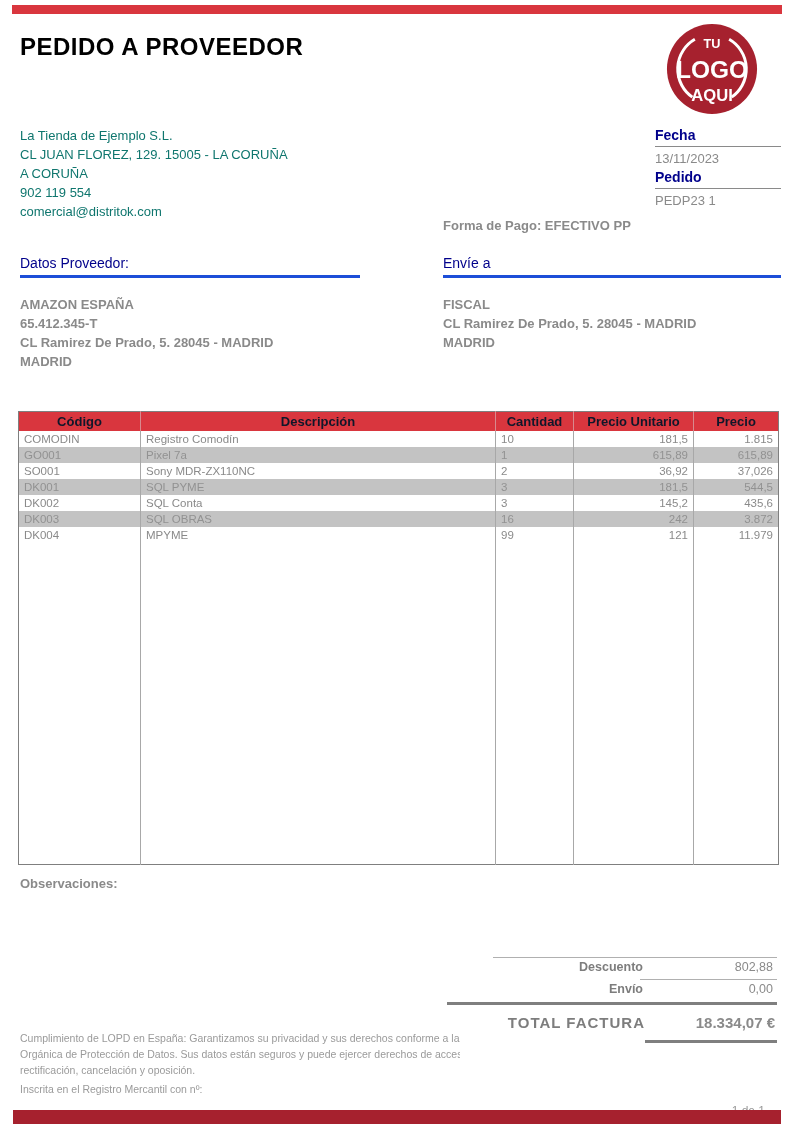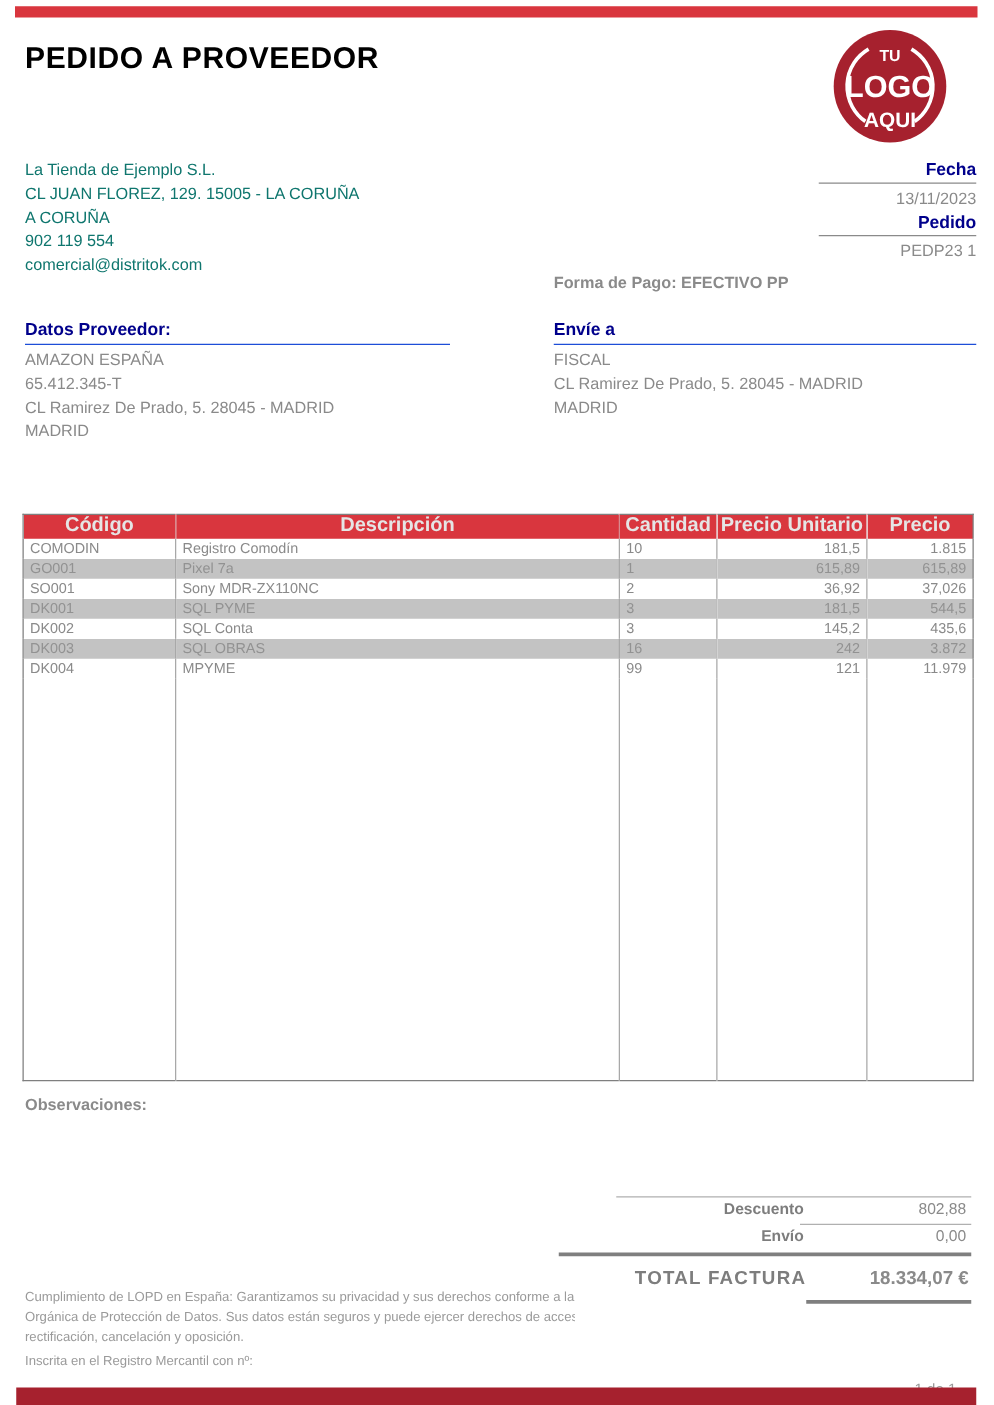--- a/index.html
+++ b/index.html
@@ -9,34 +9,34 @@
 
   .top-bar    { position:absolute; left:12px;  top:5px;    width:770px; height:9px;  background:#d9363e; }
   .bottom-bar { position:absolute; left:13px;  top:1110px; width:768px; height:14px; background:#a6212e; }
 
   .title { position:absolute; left:20px; top:33px; font-size:24px; font-weight:bold; color:#000; letter-spacing:.5px; }
 
   .logo { position:absolute; left:665px; top:22px; width:94px; height:94px; }
 
   .sender { position:absolute; left:20px; top:126px; font-size:13px; line-height:19px; color:#0f766e; }
 
-  .info-box { position:absolute; left:655px; top:127px; width:126px; text-align:right; }
+  .info-box { position:absolute; left:655px; top:127px; width:126px; text-align:left; }
   .info-label { color:#00008b; font-weight:bold; font-size:14px; padding-bottom:3px; border-bottom:1px solid #8a8a8a; }
   .info-value { color:#8a8a8a; font-size:13px; padding:4px 0 3px 0; }
 
   .payment { position:absolute; left:443px; top:218px; font-size:13px; font-weight:bold; color:#8a8a8a; }
 
   .section { position:absolute; top:255px; }
   .section.provider { left:20px;  width:340px; }
   .section.shipto   { left:443px; width:338px; }
-  .section-heading { color:#00008b; font-weight:bold; font-size:14px; padding-bottom:4px; border-bottom:1px solid #1d4ed8; }
-  .section-lines { margin-top:2px; font-size:13px; font-weight:normal; color:#8a8a8a; line-height:19px; }
+  .section-heading { color:#00008b; font-weight:normal; font-size:14px; padding-bottom:4px; border-bottom:3px solid #1d4ed8; }
+  .section-lines { margin-top:17px; font-size:13px; font-weight:bold; color:#8a8a8a; line-height:19px; }
 
   table.items { position:absolute; left:18px; top:411px; width:760px; border-collapse:collapse; border:1px solid #7f7f7f; table-layout:fixed; }
-  table.items th { background:#d9363e; color:#e5e5e5; font-size:16px; font-weight:bold; height:19px; text-align:center; border-left:1px solid #d88a8e; overflow:hidden; white-space:nowrap; }
+  table.items th { background:#d9363e; color:#0f172a; font-size:13px; font-weight:bold; height:19px; text-align:center; border-left:1px solid #d88a8e; overflow:hidden; white-space:nowrap; }
   table.items th:first-child { border-left:none; }
   table.items td { font-size:11.5px; color:#8a8a8a; height:16px; padding:0 5px; border-left:1px solid #a8a8a8; overflow:hidden; white-space:nowrap; }
   table.items td:first-child { border-left:none; }
   table.items tbody tr:nth-child(even) td { background:#c3c3c3; color:#929292; }
   table.items tbody tr.filler td { background:#fff; height:322px; }
   .al { text-align:left; } .ac { text-align:left; } .ar { text-align:right; }
 
   .observations { position:absolute; left:20px; top:876px; font-size:13px; font-weight:bold; color:#8a8a8a; }
 
   .totals-row { position:absolute; left:447px; width:328px; height:20px; }

